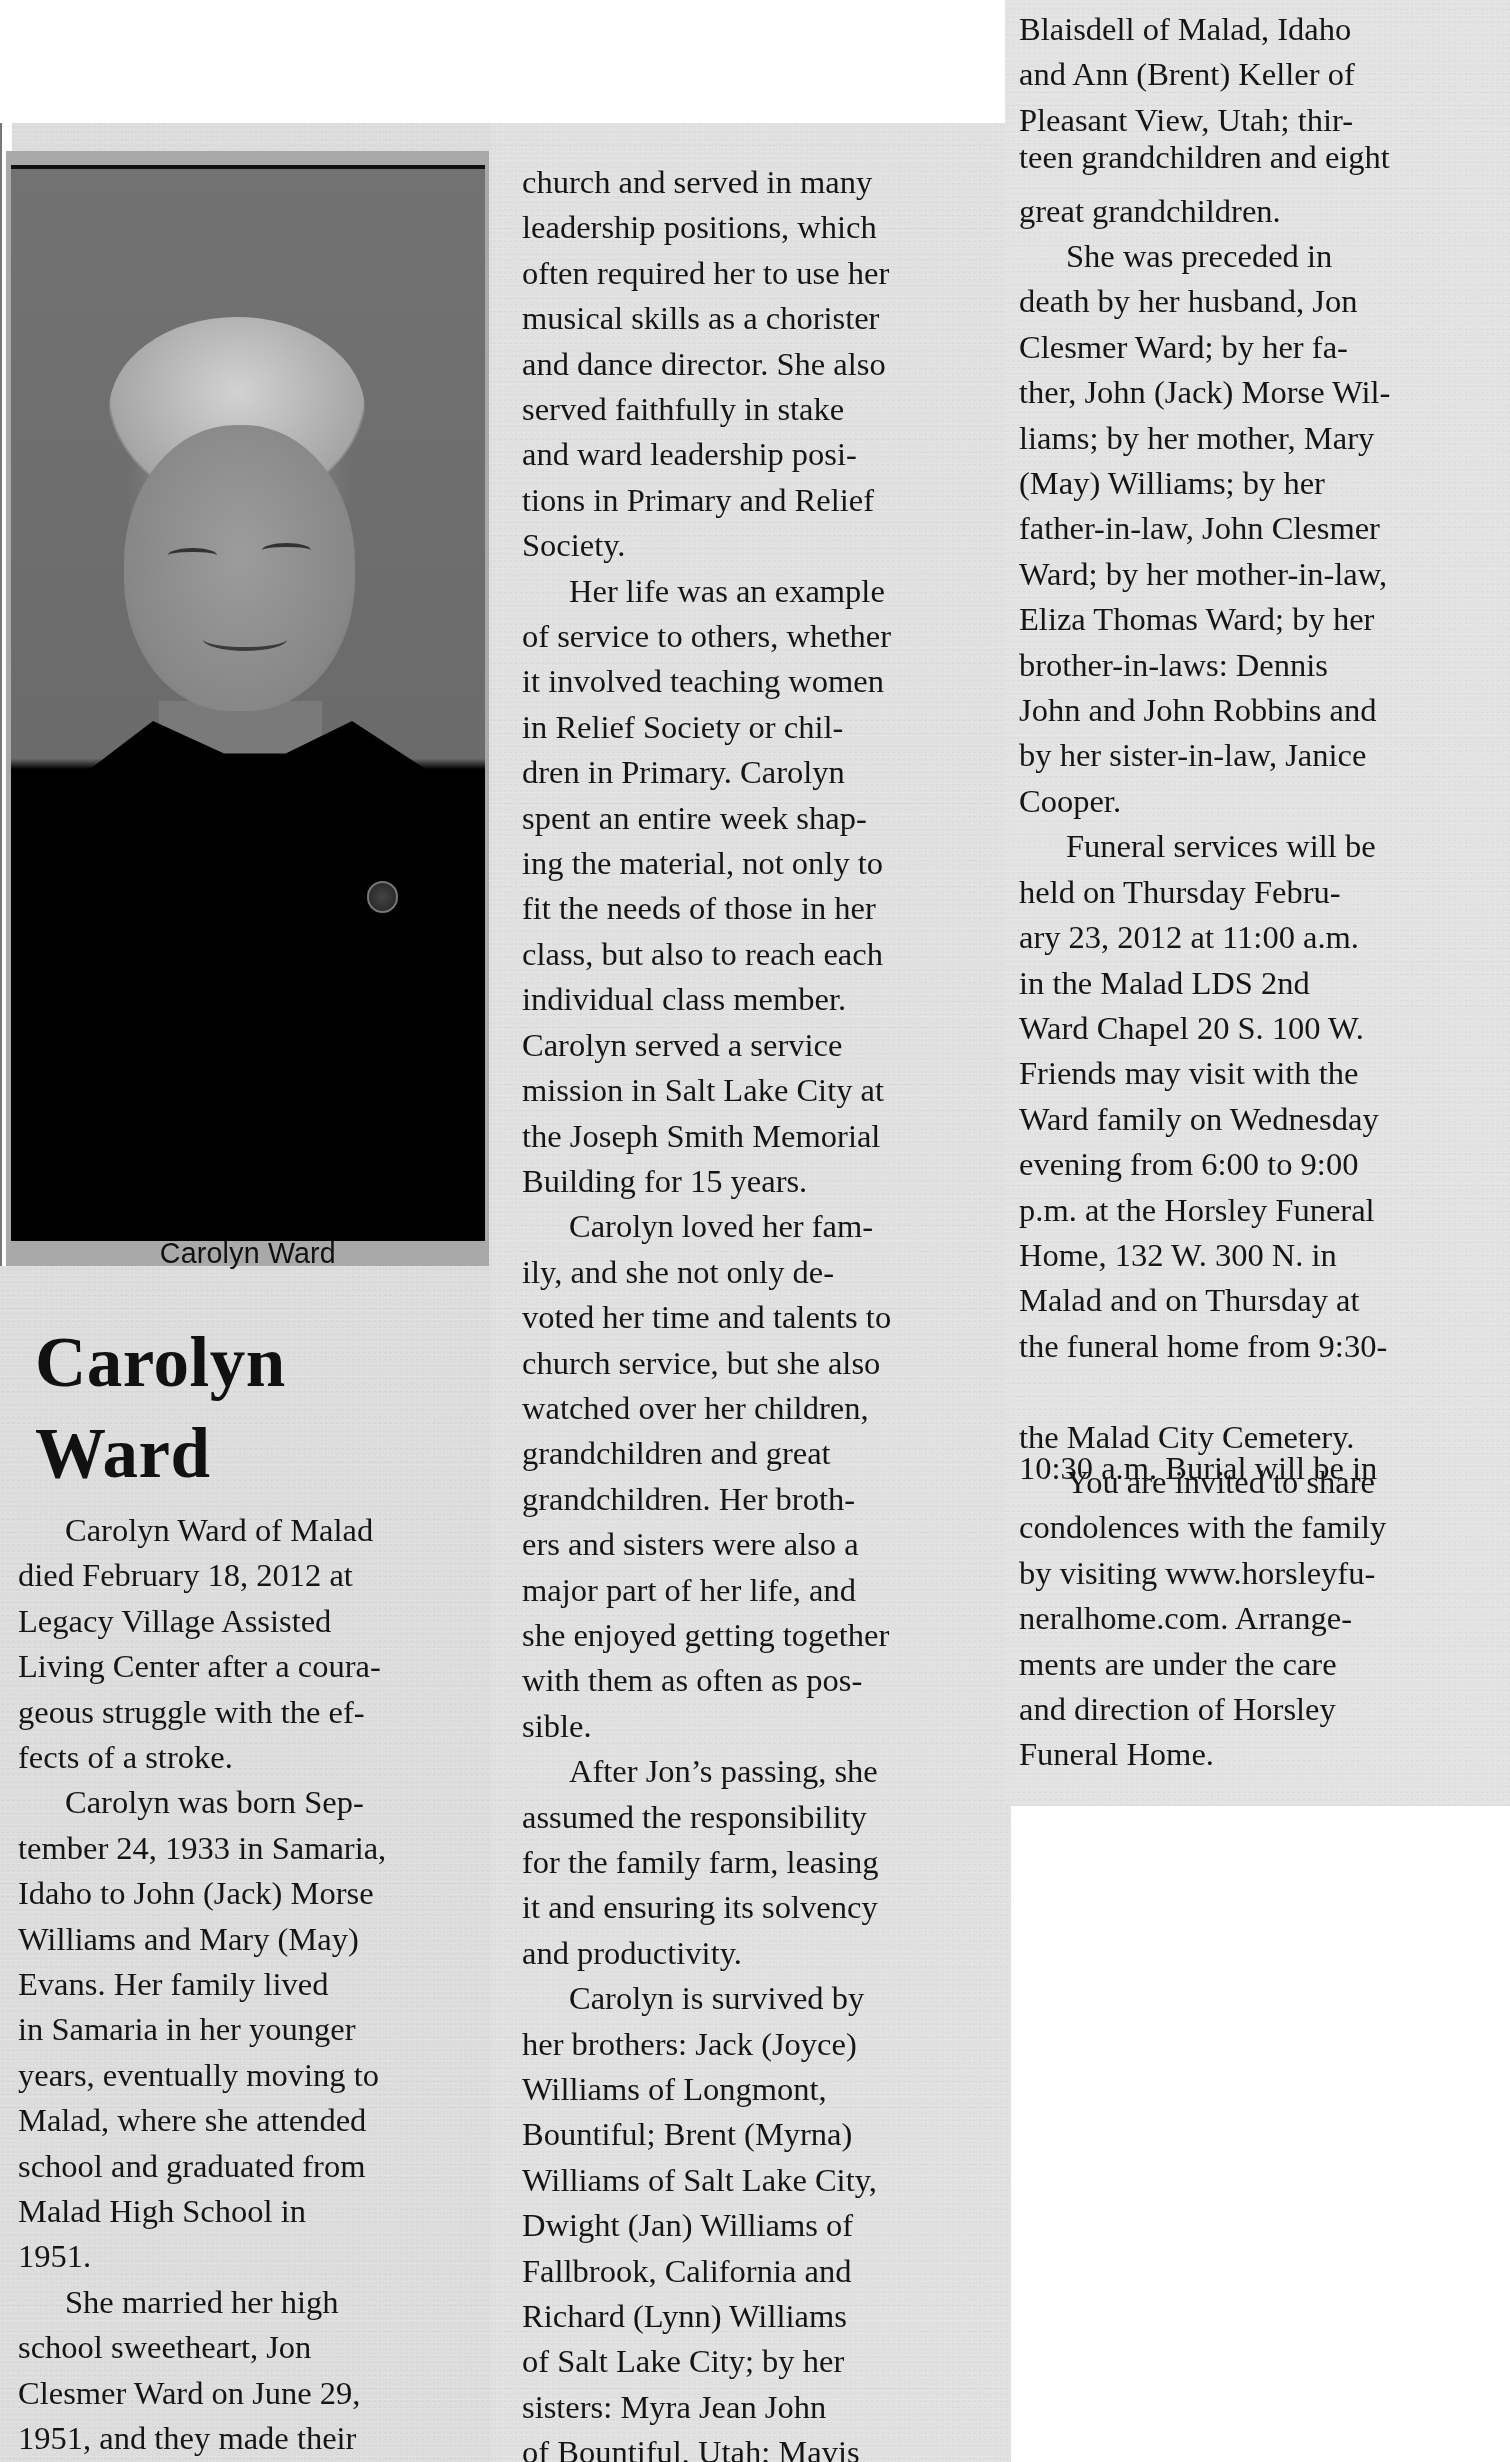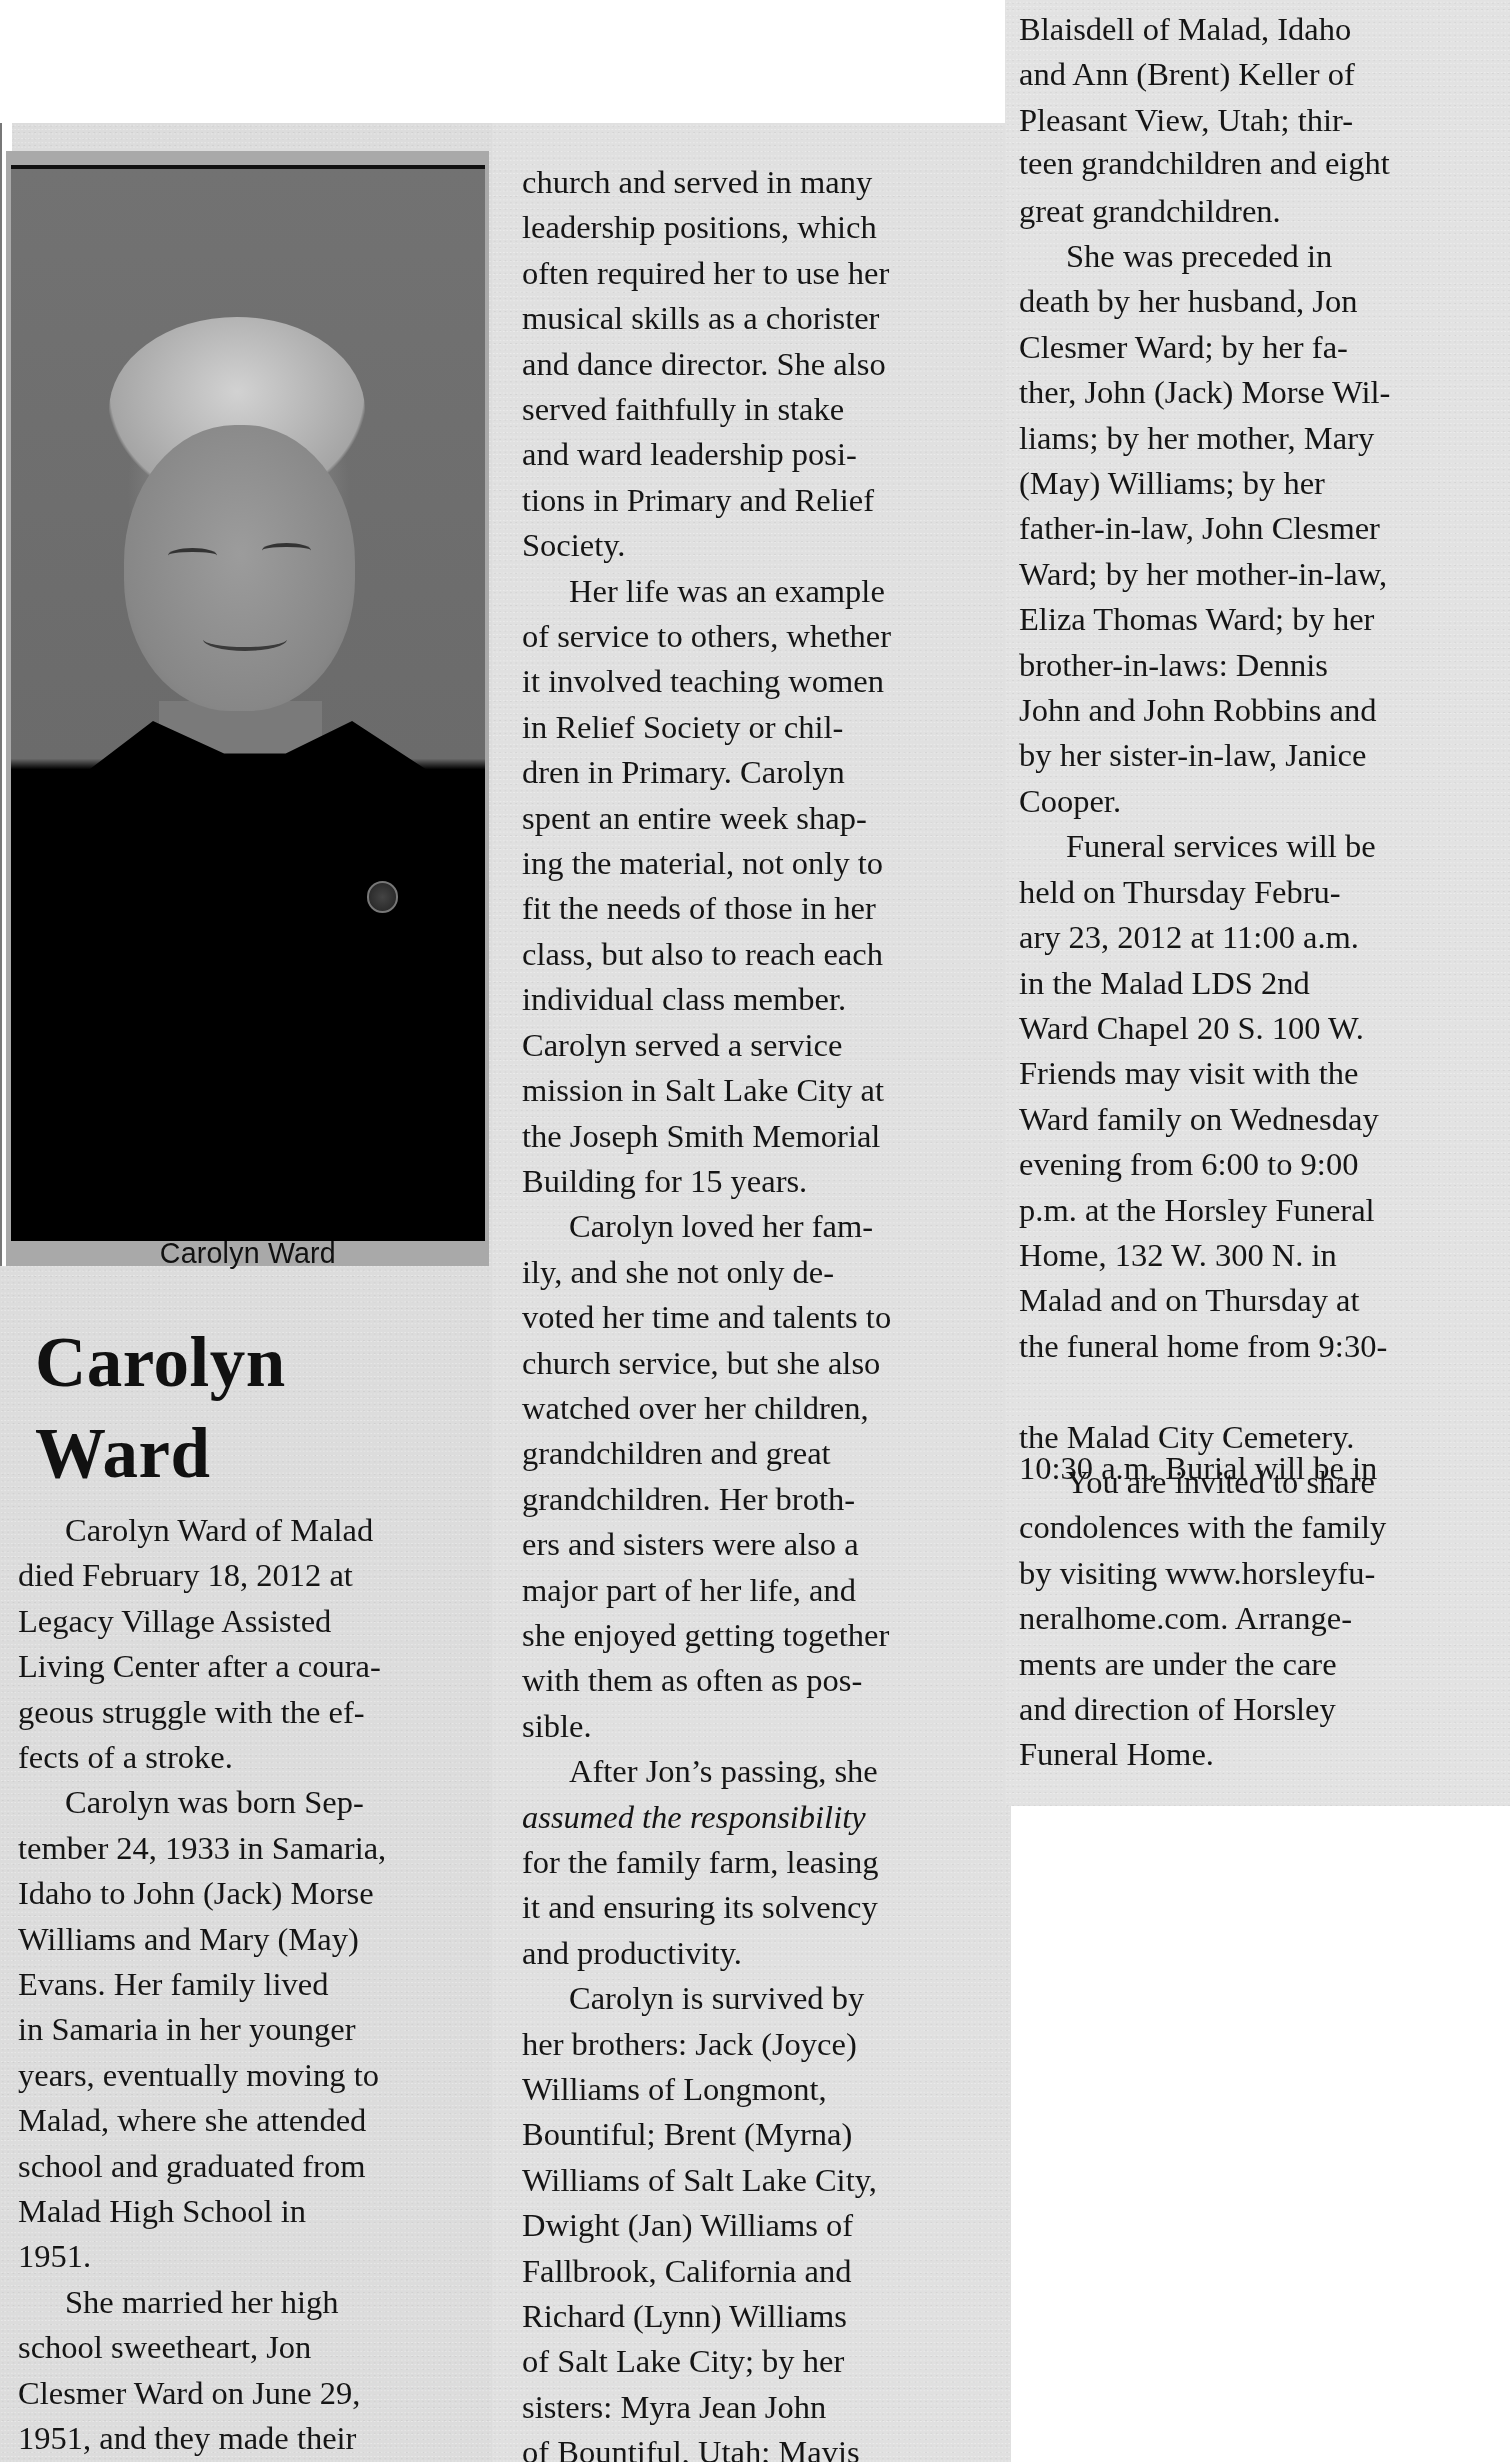--- a/index.html
+++ b/index.html
@@ -128,41 +128,41 @@
     <div class="line" style="top: 1181px; word-spacing: 0px; text-align: left; text-align-last: left;">church service, but she also</div>
     <div class="line" style="top: 1226px; word-spacing: 0px; text-align: left; text-align-last: left;">watched over her children,</div>
     <div class="line" style="top: 1271px; word-spacing: 0px; text-align: left; text-align-last: left;">grandchildren and great</div>
     <div class="line" style="top: 1317px; word-spacing: 0px; text-align: left; text-align-last: left;">grandchildren. Her broth-</div>
     <div class="line" style="top: 1362px; word-spacing: 0px; text-align: left; text-align-last: left;">ers and sisters were also a</div>
     <div class="line" style="top: 1408px; word-spacing: 0px; text-align: left; text-align-last: left;">major part of her life, and</div>
     <div class="line" style="top: 1453px; word-spacing: 0px; text-align: left; text-align-last: left;">she enjoyed getting together</div>
     <div class="line" style="top: 1498px; word-spacing: 0px; text-align: left; text-align-last: left;">with them as often as pos-</div>
     <div class="line last" style="top: 1544px;">sible.</div>
     <div class="line indent" style="top: 1589px; word-spacing: 0px; text-align: left; text-align-last: left;">After Jon’s passing, she</div>
-    <div class="line" style="top: 1635px; word-spacing: 0px; text-align: left; text-align-last: left; font-style: italic;">assumed the responsibility</div>
+    <div class="line" style="top: 1635px; word-spacing: 0px; text-align: left; text-align-last: left;">assumed the responsibility</div>
     <div class="line" style="top: 1680px; word-spacing: 0px; text-align: left; text-align-last: left;">for the family farm, leasing</div>
     <div class="line" style="top: 1725px; word-spacing: 0px; text-align: left; text-align-last: left;">it and ensuring its solvency</div>
     <div class="line last" style="top: 1771px;">and productivity.</div>
     <div class="line indent" style="top: 1816px; word-spacing: 0px; text-align: left; text-align-last: left;">Carolyn is survived by</div>
     <div class="line" style="top: 1862px; word-spacing: 0px; text-align: left; text-align-last: left;">her brothers: Jack (Joyce)</div>
     <div class="line" style="top: 1907px; word-spacing: 0px; text-align: left; text-align-last: left;">Williams of Longmont,</div>
     <div class="line" style="top: 1952px; word-spacing: 0px; text-align: left; text-align-last: left;">Bountiful; Brent (Myrna)</div>
     <div class="line" style="top: 1998px; word-spacing: 0px; text-align: left; text-align-last: left;">Williams of Salt Lake City,</div>
     <div class="line" style="top: 2043px; word-spacing: 0px; text-align: left; text-align-last: left;">Dwight (Jan) Williams of</div>
     <div class="line" style="top: 2089px; word-spacing: 0px; text-align: left; text-align-last: left;">Fallbrook, California and</div>
     <div class="line" style="top: 2134px; word-spacing: 0px; text-align: left; text-align-last: left;">Richard (Lynn) Williams</div>
     <div class="line" style="top: 2179px; word-spacing: 0px; text-align: left; text-align-last: left;">of Salt Lake City; by her</div>
     <div class="line" style="top: 2225px; word-spacing: 0px; text-align: left; text-align-last: left;">sisters: Myra Jean John</div>
     <div class="line" style="top: 2270px; word-spacing: 0px; text-align: left; text-align-last: left;">of Bountiful, Utah; Mavis</div>
   </div>
 <div class="col" id="col-right" style="left:1019px; top:7.4px;   width:469px;">
     <div class="line" style="top: 0px; word-spacing: 0px; text-align: left; text-align-last: left;">Blaisdell of Malad, Idaho</div>
     <div class="line" style="top: 45px; word-spacing: 0px; text-align: left; text-align-last: left;">and Ann (Brent) Keller of</div>
     <div class="line" style="top: 91px; word-spacing: 0px; text-align: left; text-align-last: left;">Pleasant View, Utah; thir-</div>
-    <div class="line" style="top: 134px; word-spacing: 0px; text-align: right; text-align-last: left;">teen grandchildren and eight</div>
+    <div class="line" style="top: 128px; word-spacing: 0px; text-align: right; text-align-last: left;">teen grandchildren and eight</div>
     <div class="line last" style="top: 182px;">great grandchildren.</div>
     <div class="line indent" style="top: 227px; word-spacing: 0px; text-align: left; text-align-last: left;">She was preceded in</div>
     <div class="line" style="top: 272px; word-spacing: 0px; text-align: left; text-align-last: left;">death by her husband, Jon</div>
     <div class="line" style="top: 318px; word-spacing: 0px; text-align: left; text-align-last: left;">Clesmer Ward; by her fa-</div>
     <div class="line" style="top: 363px; word-spacing: 0px; text-align: left; text-align-last: left;">ther, John (Jack) Morse Wil-</div>
     <div class="line" style="top: 409px; word-spacing: 0px; text-align: left; text-align-last: left;">liams; by her mother, Mary</div>
     <div class="line" style="top: 454px; word-spacing: 0px; text-align: left; text-align-last: left;">(May) Williams; by her</div>
     <div class="line" style="top: 499px; word-spacing: 0px; text-align: right; text-align-last: left;">father-in-law, John Clesmer</div>
     <div class="line" style="top: 545px; word-spacing: 0px; text-align: left; text-align-last: left;">Ward; by her mother-in-law,</div>
     <div class="line" style="top: 590px; word-spacing: 0px; text-align: left; text-align-last: left;">Eliza Thomas Ward; by her</div>

